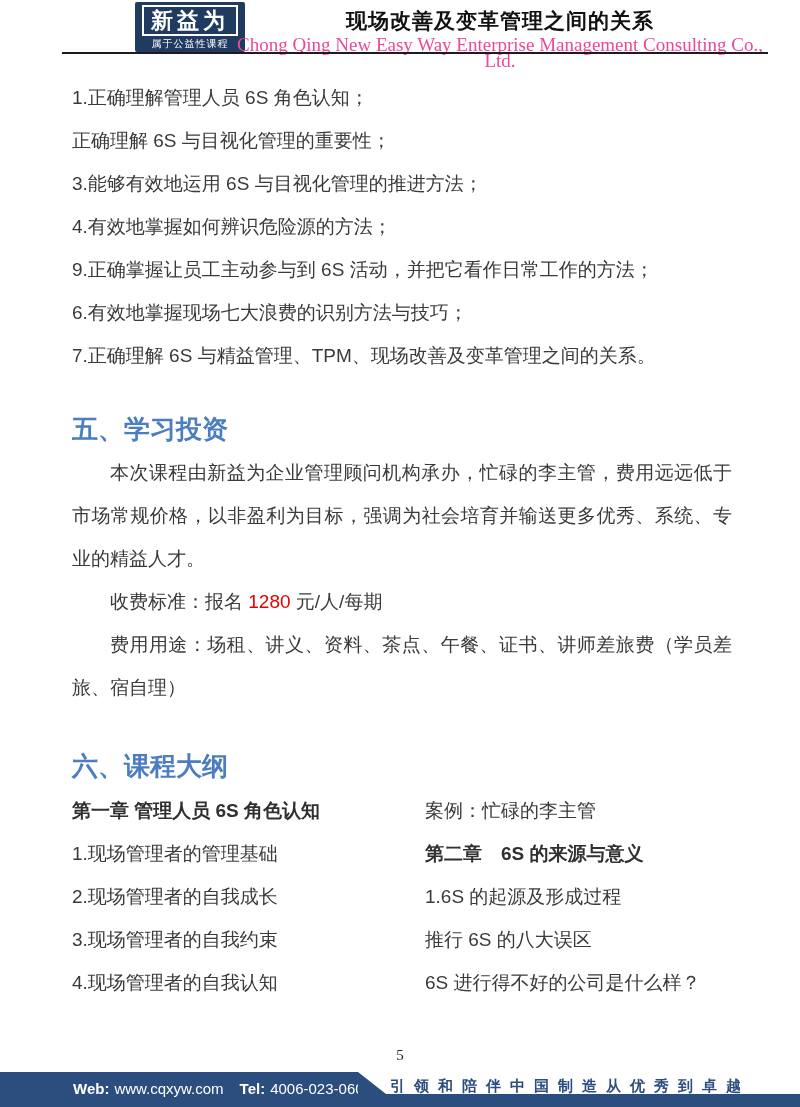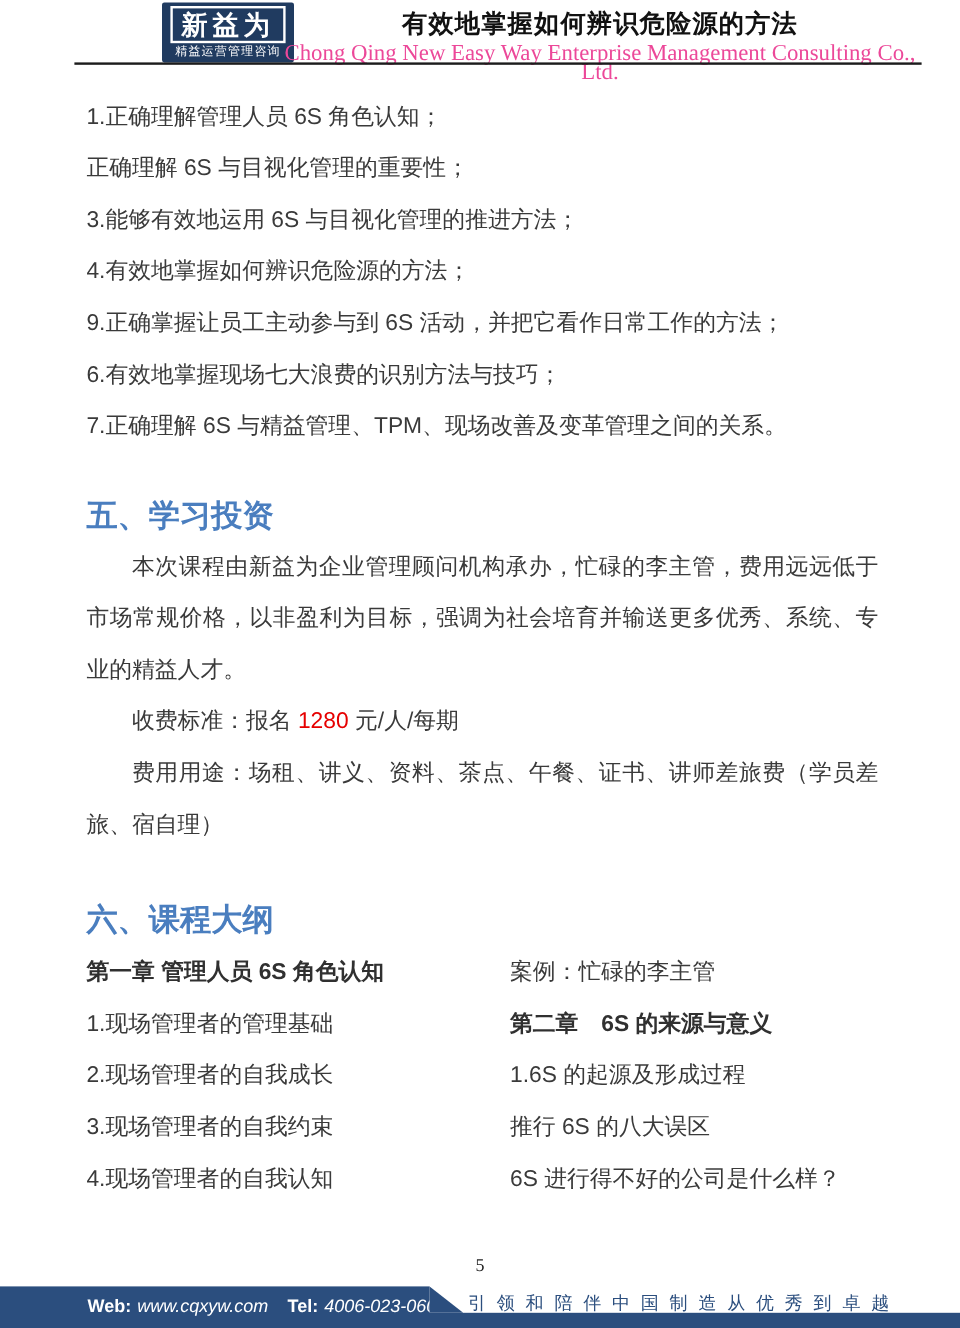--- a/index.html
+++ b/index.html
@@ -132,49 +132,49 @@
     width: 358px; height: 35px;
     background: #2b4e7e;
     box-sizing: border-box;
     padding: 8px 0 0 73px;
     color: #ffffff;
     font-size: 15px;
     white-space: nowrap;
   }
   .footer-left .lbl { font-weight: bold; }
   .footer-left .tel-group { margin-left: 16px; }
-  .footer-left .val { margin-left: 5px; font-style: italic; }
+  .footer-left .val { margin-left: 5px; }
   .footer-diag {
     position: absolute;
     left: 358px; top: 0;
     width: 0; height: 0;
     border-bottom: 22px solid #2b4e7e;
     border-right: 28px solid transparent;
   }
   .footer-slogan {
     position: absolute;
     left: 390px; top: 5px;
     color: #2b4e7e;
     font-size: 15px;
-    font-weight: normal;
+    font-weight: bold;
     letter-spacing: 9px;
     white-space: nowrap;
   }
 </style>
 </head>
 <body>
 
 <div class="page">
 
   <div class="logo">
     <div class="logo-title">新益为</div>
-    <div class="logo-subtitle">精益运营管理咨询</div>
+    <div class="logo-subtitle">属于公益性课程</div>
   </div>
   <div class="company-block">
-    <div class="company-cn">有效地掌握如何辨识危险源的方法</div>
+    <div class="company-cn">现场改善及变革管理之间的关系</div>
     <div class="company-en">Chong Qing New Easy Way Enterprise Management Consulting Co., Ltd.</div>
   </div>
   <div class="header-rule"></div>
 
   <div class="content">
 
     <p class="line">1.正确理解管理人员 6S 角色认知；</p>
     <p class="line">正确理解 6S 与目视化管理的重要性；</p>
     <p class="line">3.能够有效地运用 6S 与目视化管理的推进方法；</p>
     <p class="line">4.有效地掌握如何辨识危险源的方法；</p>

